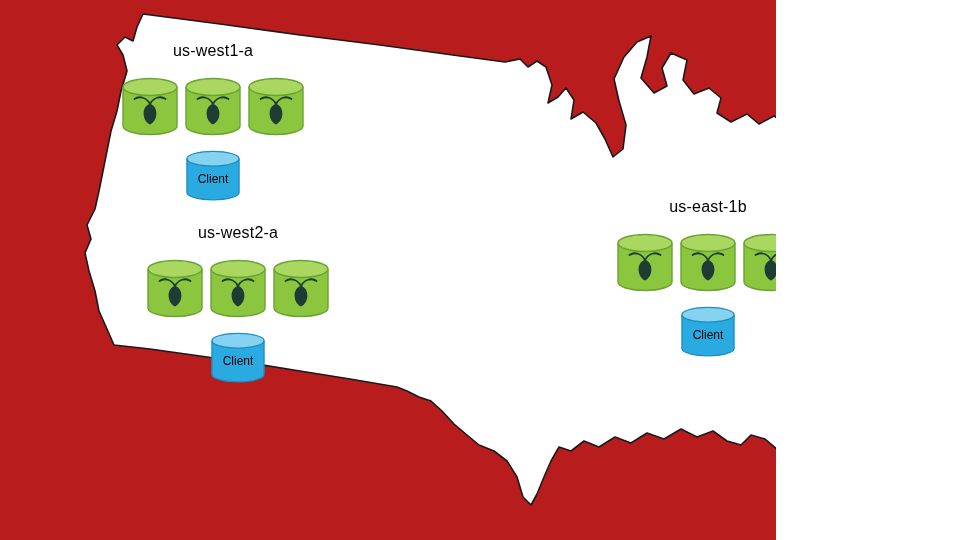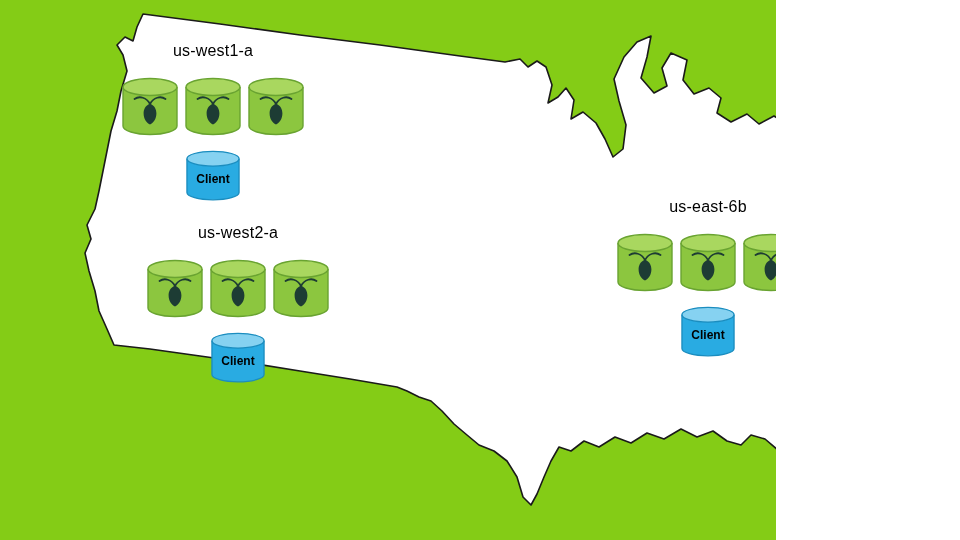--- a/index.html
+++ b/index.html
@@ -3,21 +3,21 @@
 <meta charset="utf-8">
 <style>
   * { box-sizing: border-box; margin: 0; padding: 0; }
   html, body { background: #ffffff; }
   body { font-family: "Liberation Sans", sans-serif; }
 
   .canvas {
     position: relative;
     width: 776px;
     height: 540px;
-    background: #84cc16;
+    background: #b91c1c;
     overflow: hidden;
   }
 
   .map-svg { position: absolute; left: 0; top: 0; }
   .map-path {
     fill: #ffffff;
     stroke: var(--map-outline, #1a1a1a);
     stroke-width: 1.6;
     stroke-linejoin: round;
     stroke-linecap: round;
@@ -53,21 +53,20 @@
   }
   .client { position: relative; margin-top: 13px; }
   .client-label {
     position: absolute;
     left: 0; right: 0; top: 56%;
     transform: translateY(-50%);
     text-align: center;
     font-size: 12px;
     color: #000;
     pointer-events: none;
-    font-weight: bold;
   }
 </style>
 </head>
 <body>
 
 <svg width="0" height="0" style="position:absolute" aria-hidden="true">
   <defs>
     <g id="cyl">
       <path d="M1 10 V49 a27 8.5 0 0 0 54 0 V10" style="fill:var(--body-fill);stroke:var(--rim);stroke-width:1.4"></path>
       <ellipse cx="28" cy="10" rx="27" ry="8.5" style="fill:var(--top-fill);stroke:var(--rim);stroke-width:1.4"></ellipse>
@@ -149,21 +148,21 @@
     </div>
     <div class="client">
       <svg class="client-svg" width="54" height="52" viewBox="0 0 56 60" preserveAspectRatio="none">
         <use href="#cyl"></use>
       </svg>
       <span class="client-label">Client</span>
     </div>
   </div>
 
   <div class="region" style="left:617px; top:198px">
-    <div class="zone-label">us-east-6b</div>
+    <div class="zone-label">us-east-1b</div>
     <div class="nodes">
       <svg class="node" width="56" height="60" viewBox="0 0 56 60">
         <use href="#cyl"></use>
         <use href="#bug"></use>
       </svg>
       <svg class="node" width="56" height="60" viewBox="0 0 56 60">
         <use href="#cyl"></use>
         <use href="#bug"></use>
       </svg>
       <svg class="node" width="56" height="60" viewBox="0 0 56 60">

